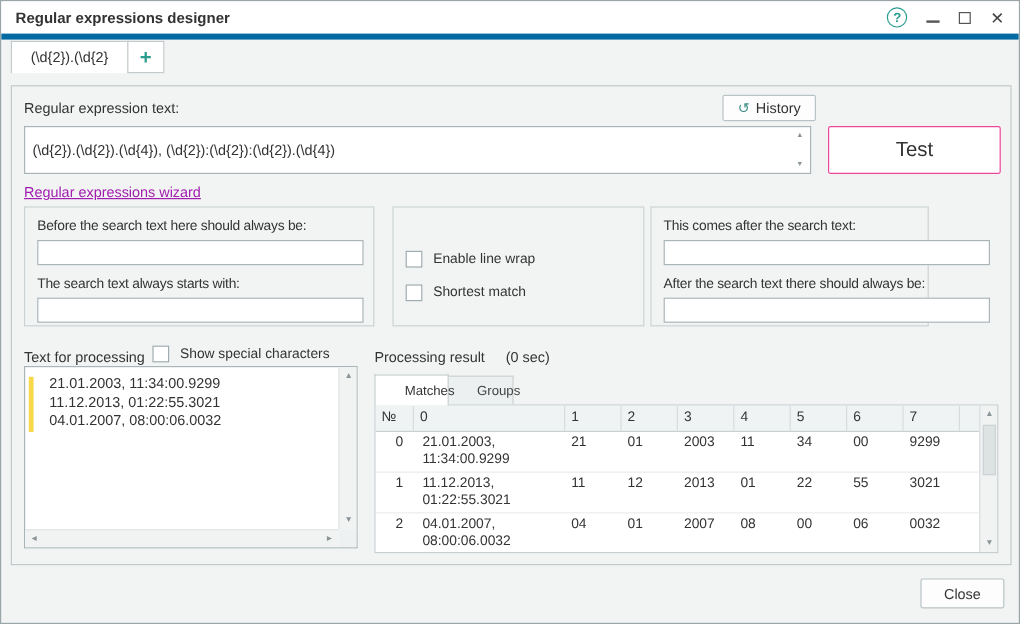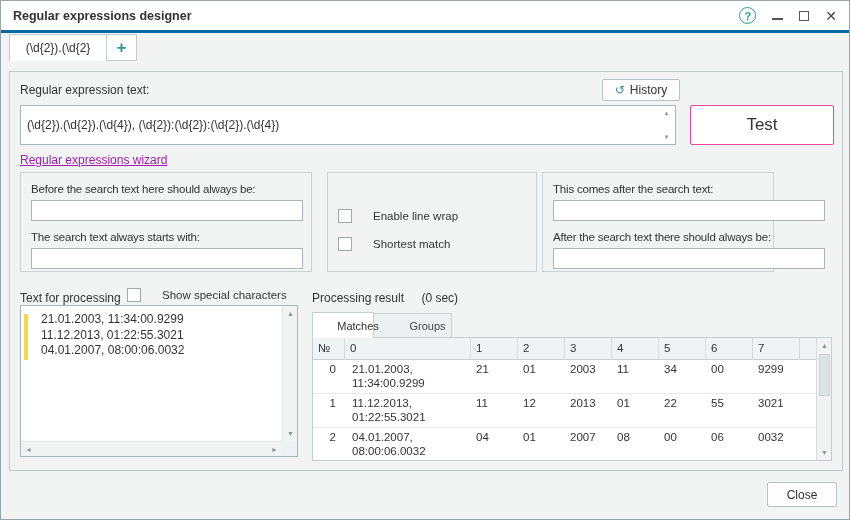--- a/index.html
+++ b/index.html
@@ -1,20 +1,20 @@
 <!DOCTYPE html>
 <html><head>
 <meta charset="utf-8">
 <style>
   * { margin:0; padding:0; box-sizing:border-box; }
   body { font-family:"Liberation Sans","DejaVu Sans",sans-serif; font-size:12px; color:#333; background:#fff; }
   #window { position:relative; width:850px; height:520px; background:#f2f4f4; border:1px solid #9aa5a8; overflow:hidden; }
 
   
-  #titlebar { position:absolute; top:0; left:0; right:0; height:32px; background:#fff; display:flex; align-items:center; padding:0 12px; border-bottom:3px solid #0369a1; }
+  #titlebar { position:absolute; top:0; left:0; right:0; height:32px; background:#fff; display:flex; align-items:center; padding:0 12px; border-bottom:5px solid #0369a1; }
   #window-title { font-weight:bold; font-size:12.5px; }
   #win-controls { margin-left:auto; display:flex; align-items:center; gap:16px; }
   #help-icon { width:17px; height:17px; border:1.5px solid #2a9d8f; border-radius:50%; color:#2a9d8f; font-weight:bold; font-size:11px; display:flex; align-items:center; justify-content:center; cursor:pointer; }
   #minimize-icon { width:11px; height:2px; background:#555; margin-top:7px; cursor:pointer; }
   #maximize-icon { width:10px; height:10px; border:1.4px solid #555; cursor:pointer; }
   #close-icon { font-size:14px; color:#444; line-height:1; cursor:pointer; }
 
   
   .doc-tab { position:absolute; top:33px; height:27px; display:flex; align-items:center; justify-content:center; z-index:2; cursor:pointer; }
   #tab-pattern { left:8px; width:98px; background:#fff; border:1px solid #c3cacc; border-bottom:none; }
@@ -40,42 +40,42 @@
   #wizard-link { left:10px; top:81px; color:#a21caf; text-decoration:underline; cursor:pointer; font-size:12px; }
 
   
   .gbox { position:absolute; top:100px; height:100px; border:1px solid #ccd2d4; }
   #box-before { left:10px; width:292px; }
   #box-middle { left:317px; width:210px; }
   #box-after  { left:532px; width:232px; }
   .glabel { position:absolute; left:10px; font-size:11.5px; color:#333; white-space:nowrap; letter-spacing:-0.2px; }
   #middle-label { font-size:11px; }
   .gtxt { position:absolute; left:10px; width:272px; height:21px; border:1px solid #aab5b8; background:#fff; padding:0 5px; font-family:inherit; font-size:12px; outline:none; }
-  .cb-row { position:absolute; left:10px; display:flex; align-items:center; gap:21px; cursor:pointer; }
+  .cb-row { position:absolute; left:10px; display:flex; align-items:center; gap:9px; cursor:pointer; }
   .cb { width:14px; height:14px; background:#fff; border:1px solid #9fabae; display:inline-block; }
   .cb-label { font-size:11.5px; }
 
   
   #src-label { left:10px; top:219px; }
   #src-cb { left:117px; top:216px; }
   #src-area { left:10px; top:233px; width:278px; height:152px; background:#fff; border:1px solid #aab5b8; }
   #src-marker { position:absolute; left:3px; top:8px; width:4px; height:46px; background:#f7d84a; }
   #src-lines { position:absolute; left:20px; top:6px; right:18px; line-height:15.5px; font-size:12px; color:#333; white-space:nowrap; }
   .sb-v { position:absolute; right:0; top:0; bottom:15px; width:15px; background:#f1f3f3; border-left:1px solid #e0e4e5; }
   .sb-h { position:absolute; left:0; right:15px; bottom:0; height:15px; background:#f1f3f3; border-top:1px solid #e0e4e5; }
   .sb-corner { position:absolute; right:0; bottom:0; width:15px; height:15px; background:#eef1f1; }
   .sb-arrow { position:absolute; width:15px; height:15px; display:flex; align-items:center; justify-content:center; color:#8a9597; font-size:7px; cursor:pointer; }
   .a-top { top:0; left:0; } .a-bot { bottom:0; left:0; } .a-left { left:0; top:0; } .a-right { right:0; top:0; }
 
   
   #res-label { left:302px; top:219px; }
   #res-time { margin-left:14px; }
   .res-tab { position:absolute; display:flex; align-items:center; justify-content:center; font-size:11px; cursor:pointer;padding-left:30px; }
   #tab-matches { left:302px; top:240px; width:62px; height:26px; background:#fff; border:1px solid #c6ced0; border-bottom:none; z-index:2; }
-  #tab-groups { left:364px; top:241px; width:78px; height:24px; background:#edf0f0; border:1px solid #cdd3d5; border-left:none; border-bottom:none; color:#444; }
+  #tab-groups { left:364px; top:241px; width:54px; height:24px; background:#edf0f0; border:1px solid #cdd3d5; border-left:none; border-bottom:none; color:#444; }
 
   #res-table { left:302px; top:265px; width:520px; height:124px; background:#fff; border:1px solid #c6ced0; overflow:hidden; }
   .tr { display:flex; width:503px; }
   .th-row { height:22px; background:#f0f3f3; border-bottom:1px solid #c9d0d2; }
   .th { font-size:11.5px; color:#333; padding:4px 0 0 5px; border-right:1px solid #d8dcdd; cursor:pointer; }
   .row { height:34px; border-bottom:1px solid #e6eaea; background:#fff; cursor:default; }
   .td { font-size:11.5px; color:#333; padding-top:3px; }
   .c-n { width:32px; }
   .c-m { width:126px; }
   .c-g { width:47px; }

